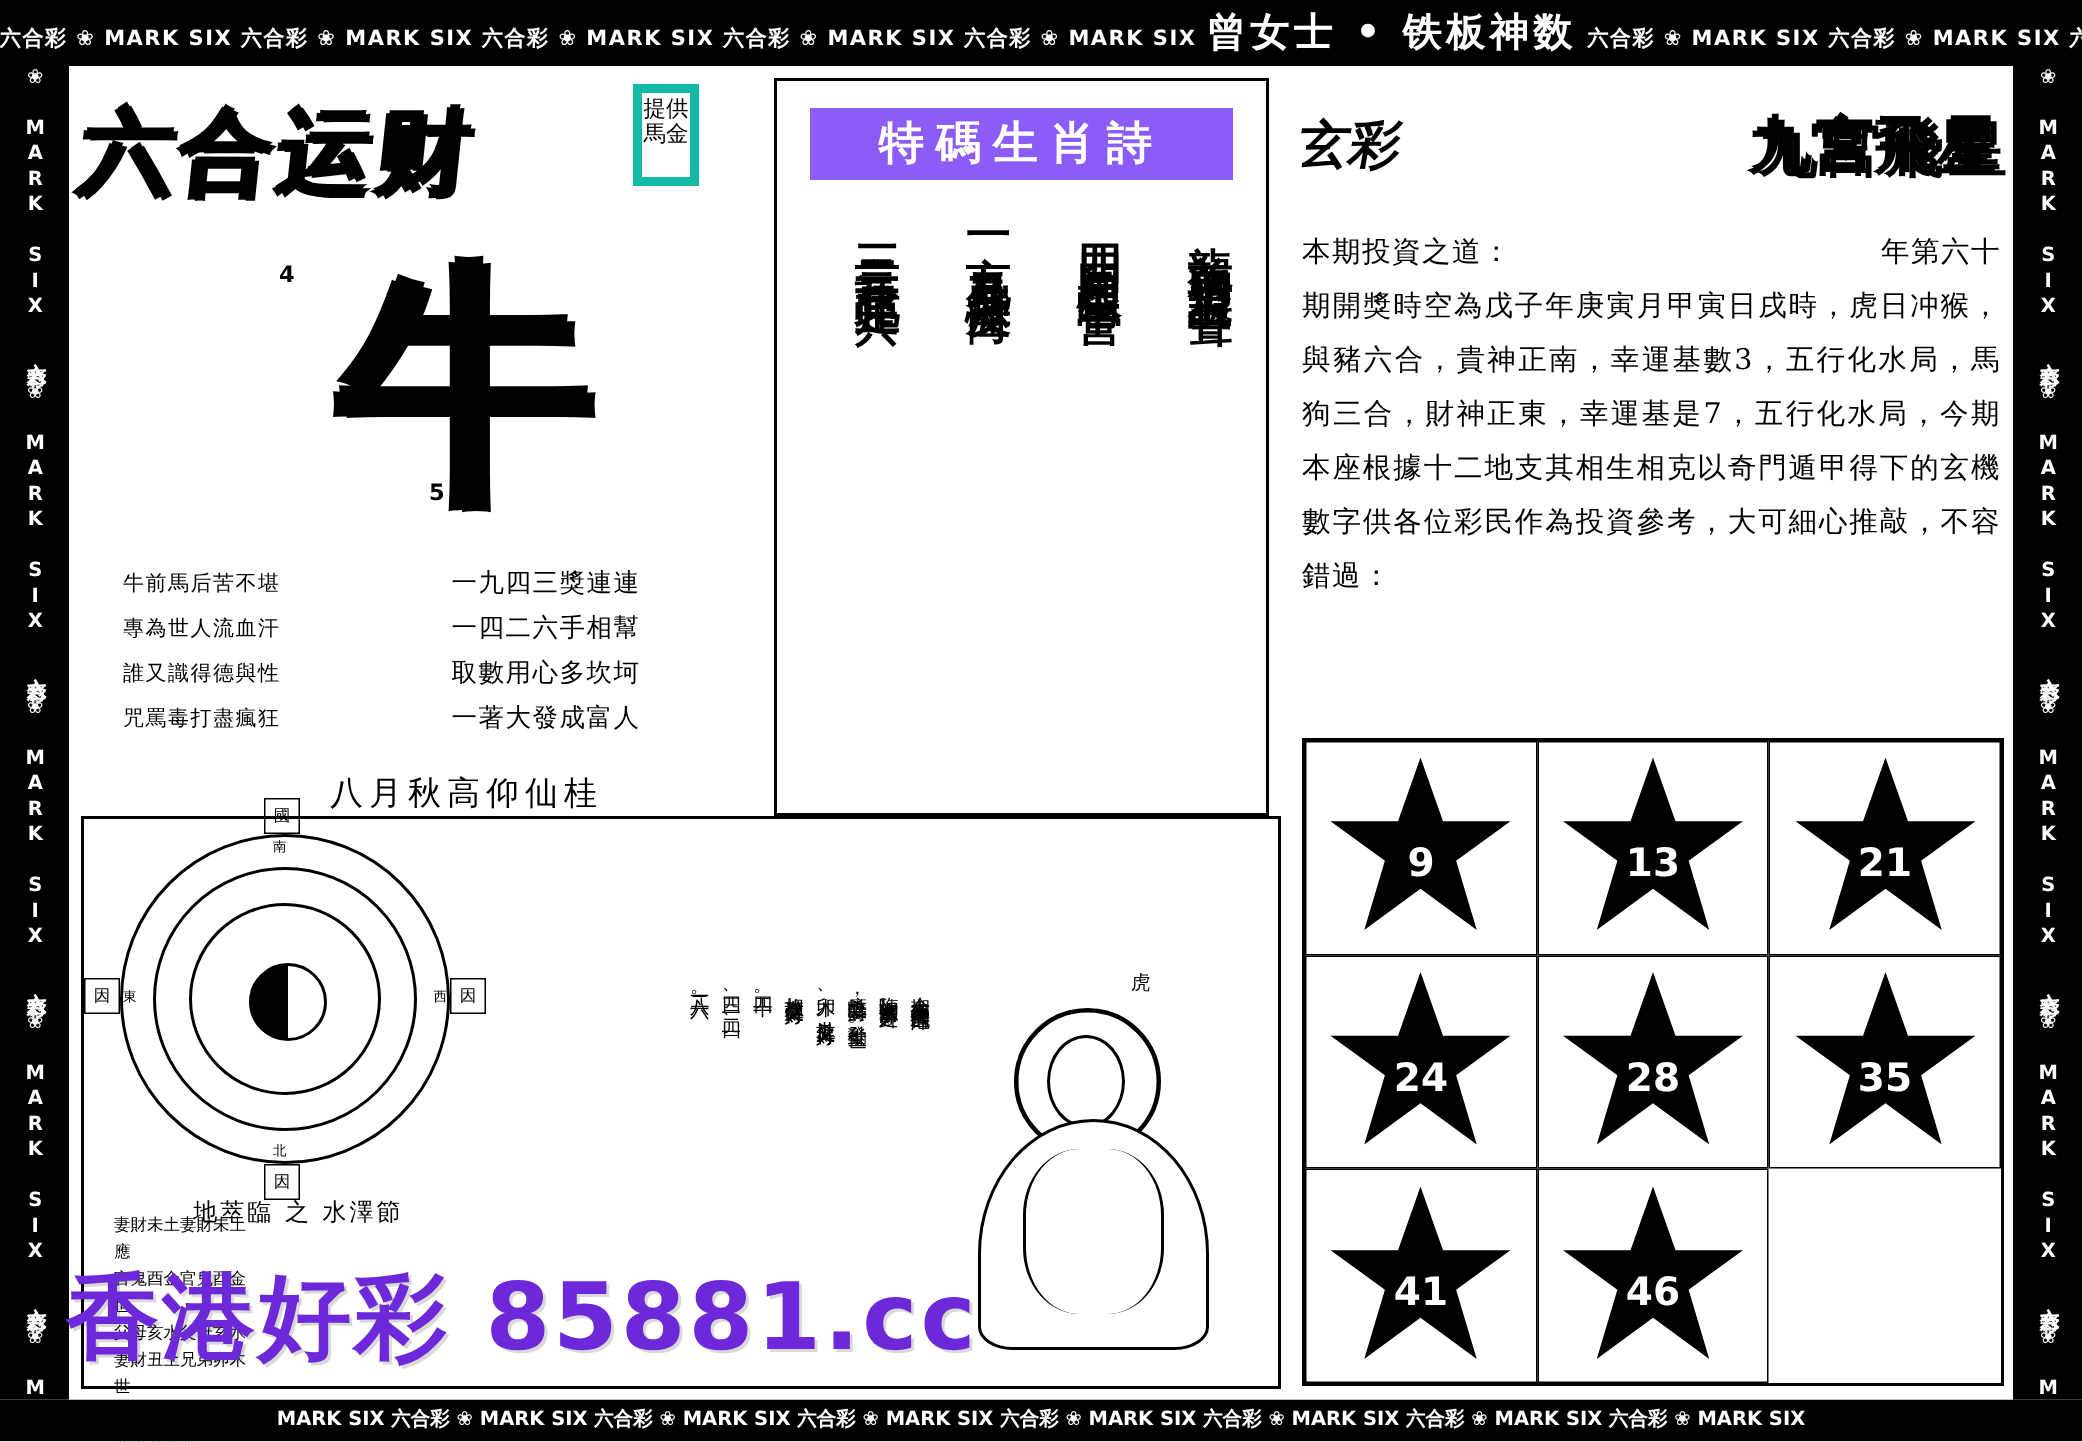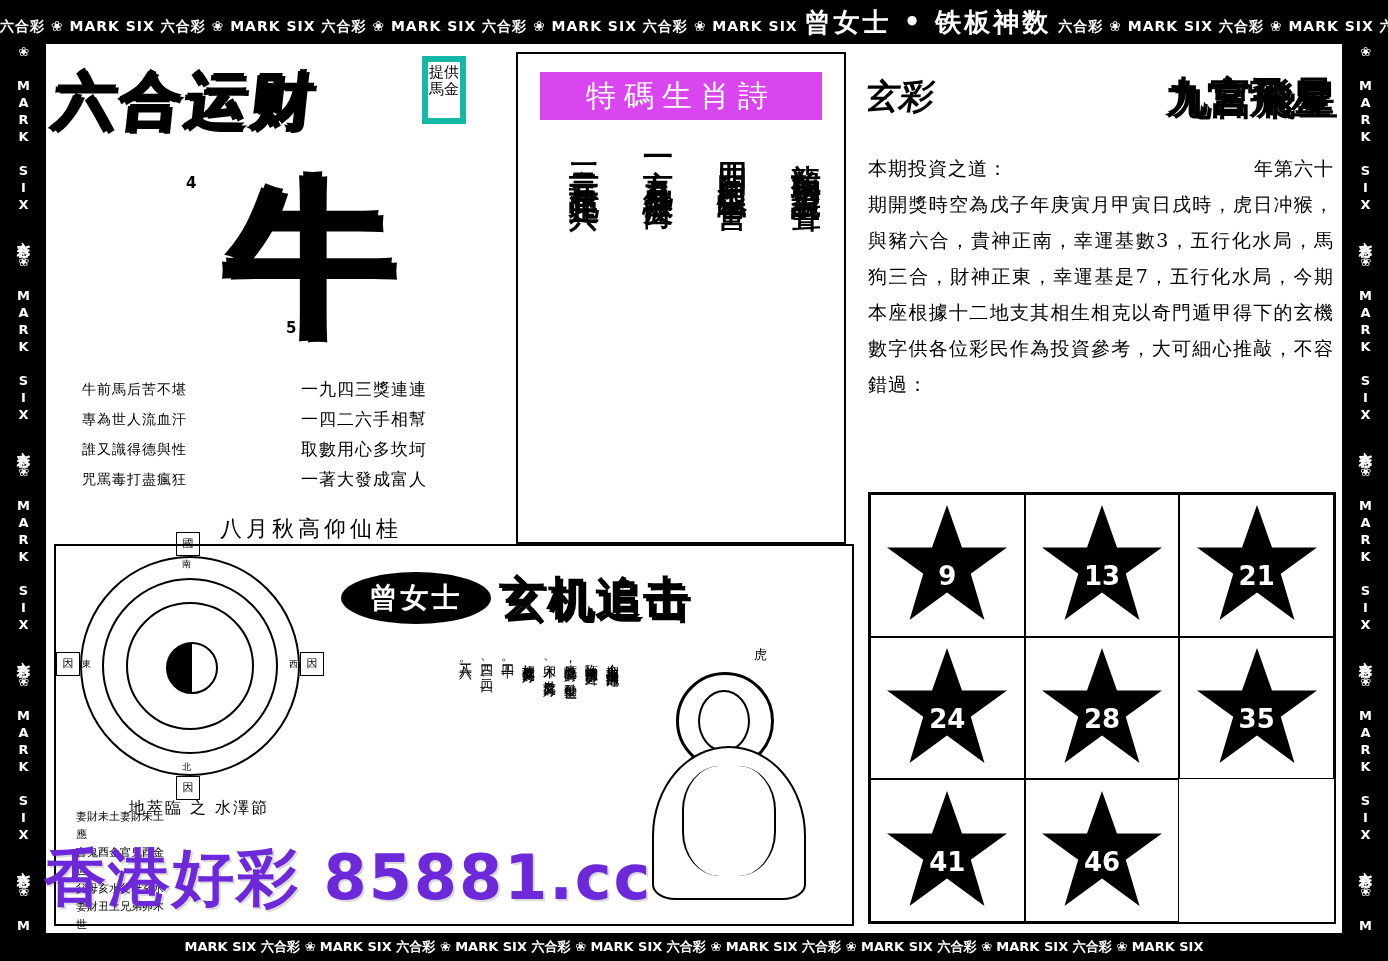--- a/index.html
+++ b/index.html
@@ -35,22 +35,22 @@
      font-family:"DejaVu Serif","Liberation Serif",serif;
      text-shadow:5px 5px 0 #000,-4px 4px 0 #000;}
   .num-float{position:absolute;font-size:15px;font-weight:bold;}
 
   #poem-left{left:36px;top:330px;width:200px;font-size:14px;line-height:30px;letter-spacing:1px;}
   #poem-right{left:255px;top:330px;width:210px;font-size:17px;line-height:30px;letter-spacing:1px;}
   #poem-foot{left:100px;top:470px;width:330px;text-align:center;font-size:22px;letter-spacing:4px;}
 
   
   #mid-box{left:470px;top:8px;width:330px;height:492px;border:2px solid #000;}
-  #mid-title{position:absolute;left:22px;top:18px;width:282px;height:48px;background:#d946ef;color:#fff;
-     text-align:center;font-size:30px;line-height:48px;letter-spacing:8px;font-weight:normal;}
+  #mid-title{position:absolute;left:22px;top:18px;width:282px;height:48px;background:#8b5cf6;color:#fff;
+     text-align:center;font-size:30px;line-height:48px;letter-spacing:8px;font-weight:bold;}
   .vcol{position:absolute;writing-mode:vertical-rl;text-orientation:upright;
      font-size:30px;line-height:40px;letter-spacing:6px;
      font-family:"DejaVu Serif","Liberation Serif",serif;font-weight:bold;}
 
   
   #star-logo{left:820px;top:6px;width:470px;height:95px;text-align:right;}
   #star-logo .t{font-size:40px;letter-spacing:2px;font-weight:bold;
      font-family:"DejaVu Serif","Liberation Serif",serif;
      text-shadow:4px 4px 0 #000,-3px 3px 0 #000;line-height:92px;}
   #star-head-small{position:absolute;left:0;top:24px;font-size:34px;font-weight:bold;transform:skewX(-10deg);}
@@ -310,24 +310,20 @@
         <div class="hexrow">
             <span>兄弟卯木</span>
             <span>年第六十</span>
           </div>
         <div class="hexrow">
             <span>父母亥水</span>
             <span>應</span>
           </div>
       </div>
 
-      <div id="xuanji">
-        <div class="oval">曾女士</div>
-        <div class="t brush" style="margin-left:158px">玄机追击</div>
-      </div>
 
       <div id="bodytext">
         <div class="vc">今期本座起得坤宫的地澤</div>
         <div class="vc">臨坤宫的水澤節之卦。</div>
         <div class="vc">應爻臨妻財，發動生世。</div>
         <div class="vc">卯木、世爻又得好</div>
         <div class="vc">相故世爻又得好</div>
         <div class="vc">四十二。</div>
         <div class="vc">四三、二四、</div>
         <div class="vc">八二六一。</div>

